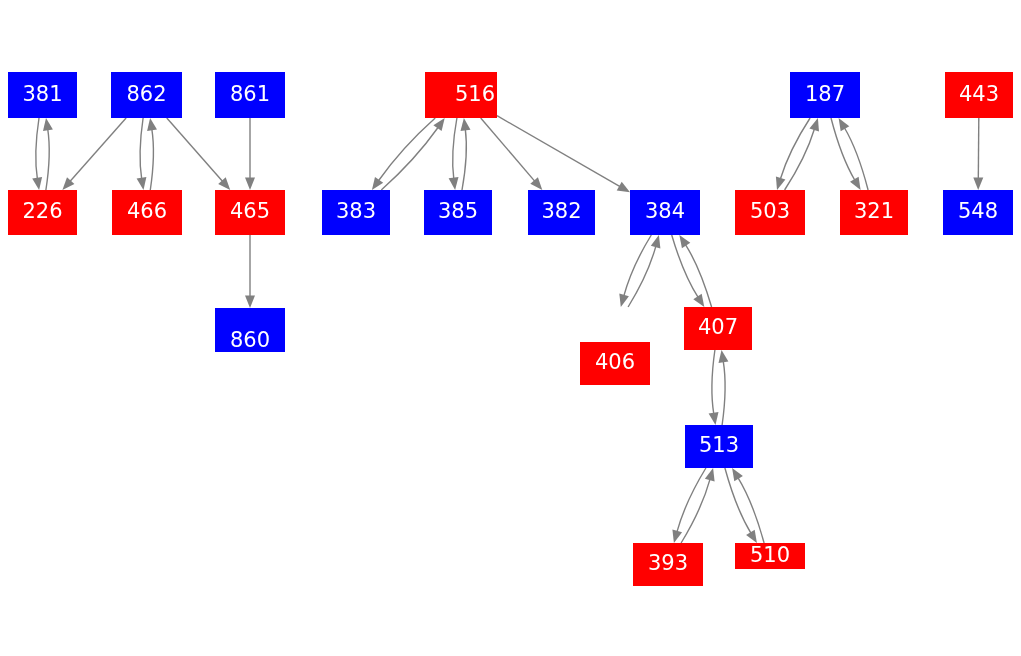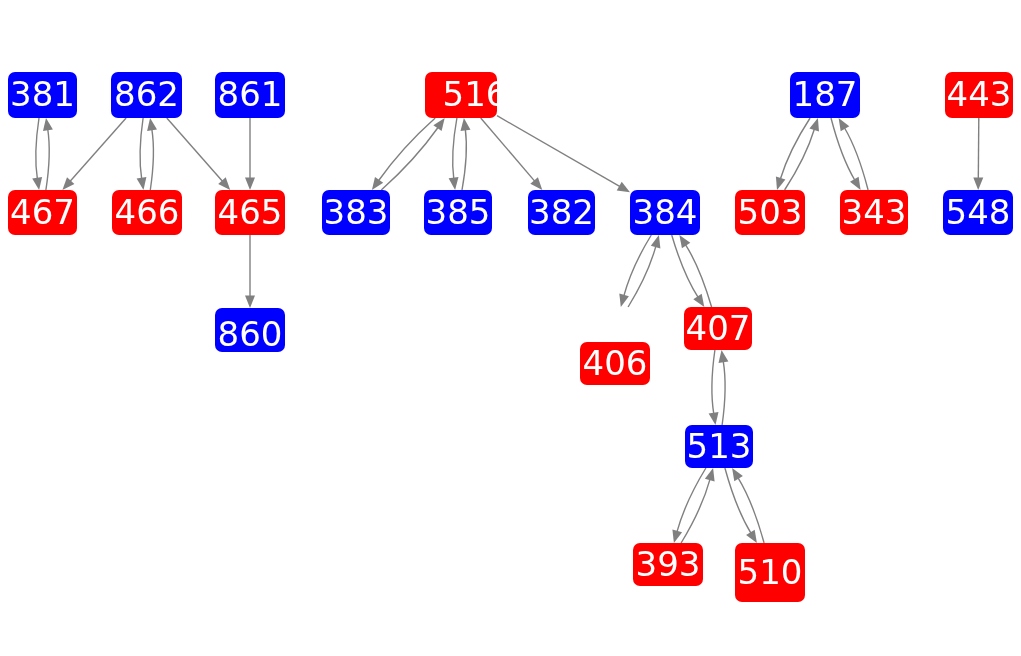--- a/index.html
+++ b/index.html
@@ -25,26 +25,25 @@
     height: 656px;
     pointer-events: none;
   }
   .node {
     position: absolute;
     display: flex;
     align-items: center;
     justify-content: center;
     box-sizing: border-box;
     color: #ffffff;
-    font-size: 34px;
+    font-size: 21px;
     line-height: 1;
     letter-spacing: 0px;
     font-weight: 400;
     user-select: none;
-    border-radius: 7px;
   }
   .node.blue { background: #0000ff; }
   .node.red  { background: #ff0000; }
   .node-label { display: block; transform: translateY(-1px); }
 </style>
 </head>
 <body>
 
 <div id="graph-canvas">
   <svg id="edge-layer" viewBox="0 0 1021 656" xmlns="http://www.w3.org/2000/svg">
@@ -120,21 +119,21 @@
       <div class="node red" style="left: 425px; top: 72px; width: 72px; height: 46px; padding-left: 28px;">
         <span class="node-label">516</span>
       </div>
       <div class="node blue" style="left: 790px; top: 72px; width: 70px; height: 46px;">
         <span class="node-label">187</span>
       </div>
       <div class="node red" style="left: 945px; top: 72px; width: 68px; height: 46px;">
         <span class="node-label">443</span>
       </div>
       <div class="node red" style="left: 8px; top: 190px; width: 69px; height: 45px;">
-        <span class="node-label">467</span>
+        <span class="node-label">226</span>
       </div>
       <div class="node red" style="left: 112px; top: 190px; width: 70px; height: 45px;">
         <span class="node-label">466</span>
       </div>
       <div class="node red" style="left: 215px; top: 190px; width: 70px; height: 45px;">
         <span class="node-label">465</span>
       </div>
       <div class="node blue" style="left: 322px; top: 190px; width: 68px; height: 45px;">
         <span class="node-label">383</span>
       </div>
@@ -144,37 +143,37 @@
       <div class="node blue" style="left: 528px; top: 190px; width: 67px; height: 45px;">
         <span class="node-label">382</span>
       </div>
       <div class="node blue" style="left: 630px; top: 190px; width: 70px; height: 45px;">
         <span class="node-label">384</span>
       </div>
       <div class="node red" style="left: 735px; top: 190px; width: 70px; height: 45px;">
         <span class="node-label">503</span>
       </div>
       <div class="node red" style="left: 840px; top: 190px; width: 68px; height: 45px;">
-        <span class="node-label">343</span>
+        <span class="node-label">321</span>
       </div>
       <div class="node blue" style="left: 943px; top: 190px; width: 70px; height: 45px; align-items: center;">
         <span class="node-label">548</span>
       </div>
       <div class="node blue" style="left: 215px; top: 308px; width: 70px; height: 44px; align-items: flex-end;">
         <span class="node-label">860</span>
       </div>
       <div class="node red" style="left: 580px; top: 307px; width: 70px; height: 43px; margin-top: 35px;">
         <span class="node-label">406</span>
       </div>
       <div class="node red" style="left: 684px; top: 307px; width: 68px; height: 43px;">
         <span class="node-label">407</span>
       </div>
       <div class="node blue" style="left: 685px; top: 425px; width: 68px; height: 43px;">
         <span class="node-label">513</span>
       </div>
       <div class="node red" style="left: 633px; top: 543px; width: 70px; height: 43px;">
         <span class="node-label">393</span>
       </div>
-      <div class="node red" style="left: 735px; top: 543px; width: 70px; height: 59px;">
+      <div class="node red" style="left: 735px; top: 543px; width: 70px; height: 26px;">
         <span class="node-label">510</span>
       </div>
     </div>
 </div>
 
 </body></html>

